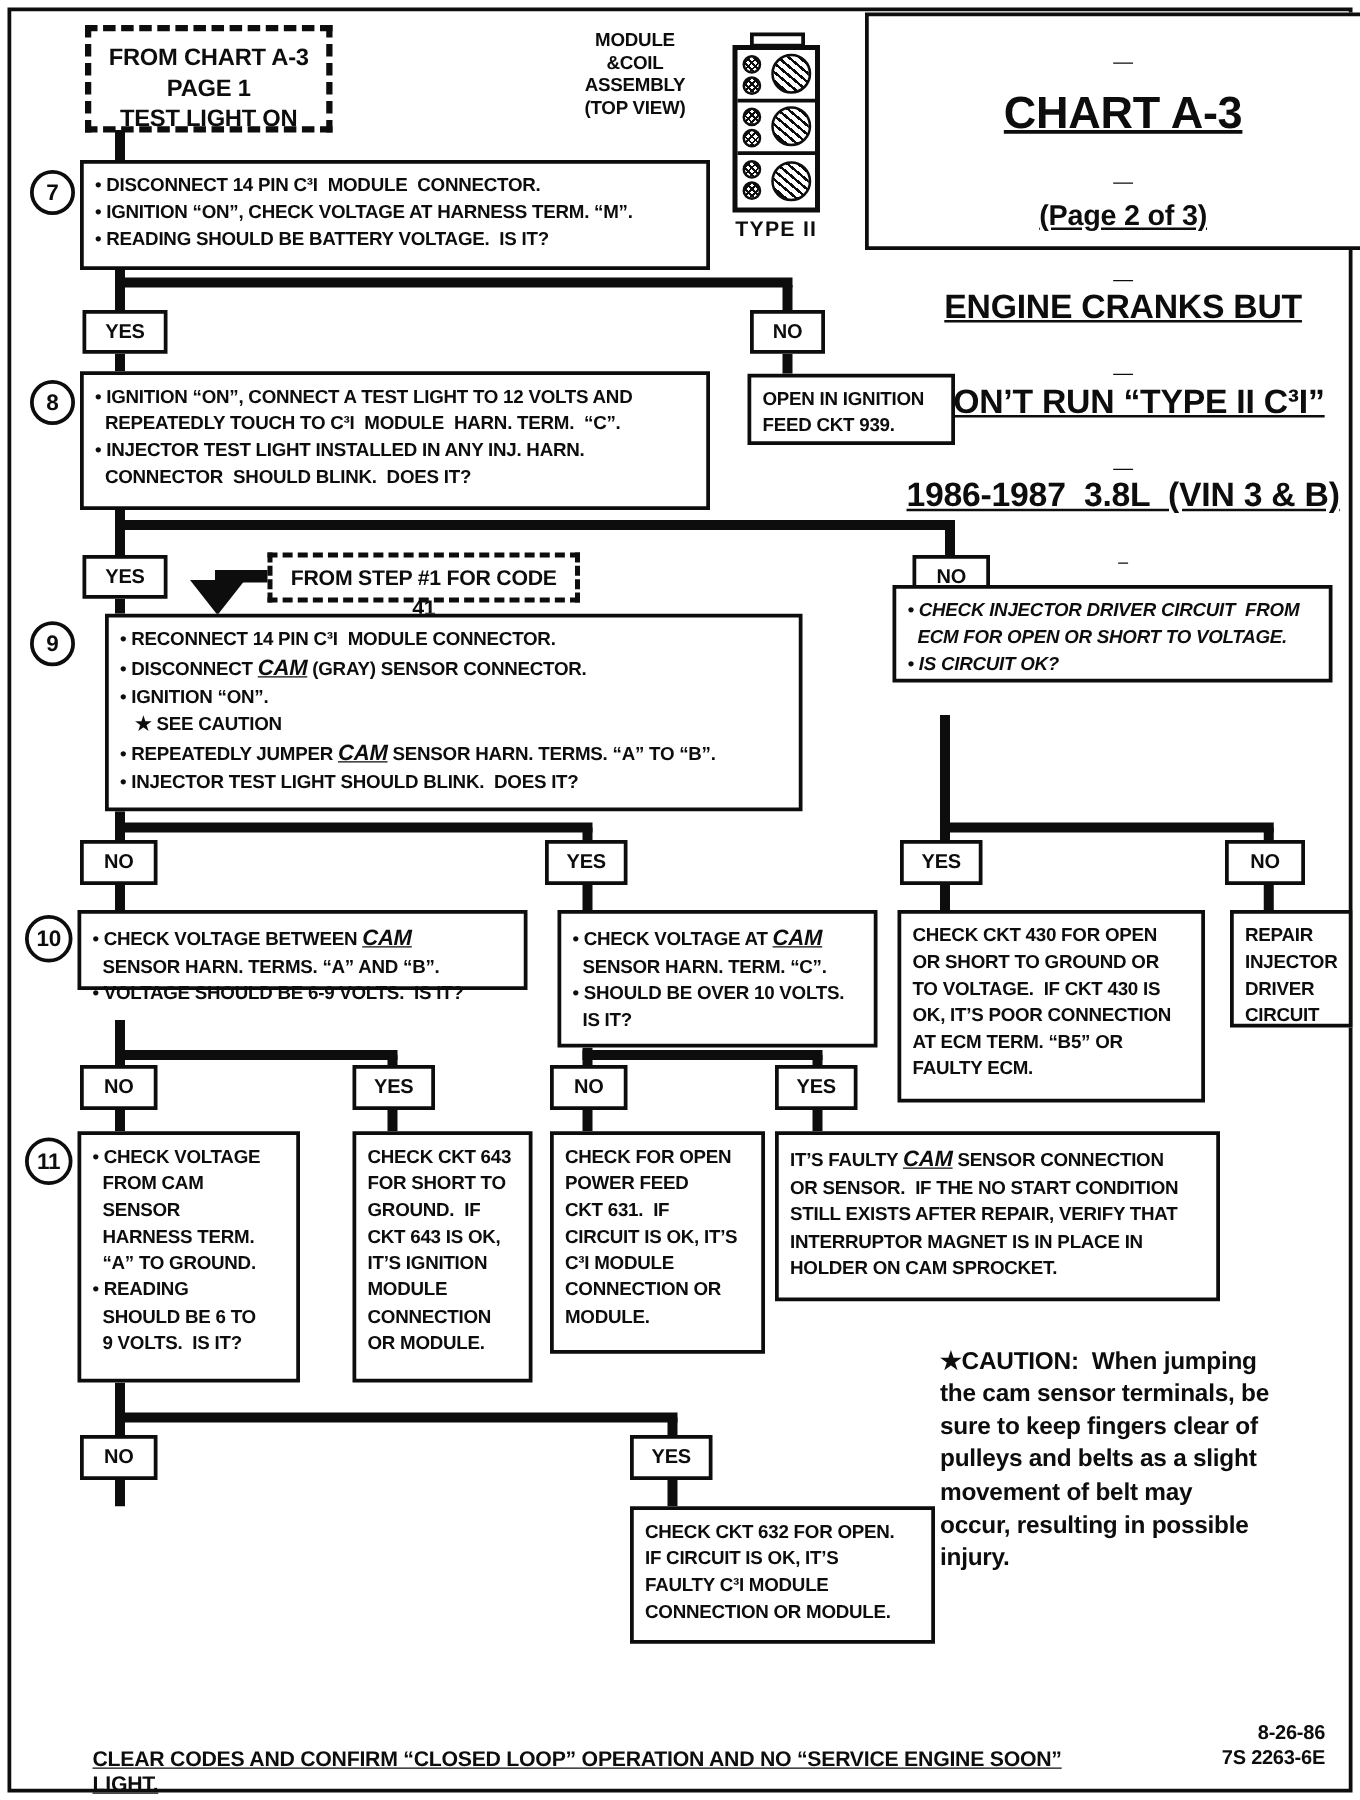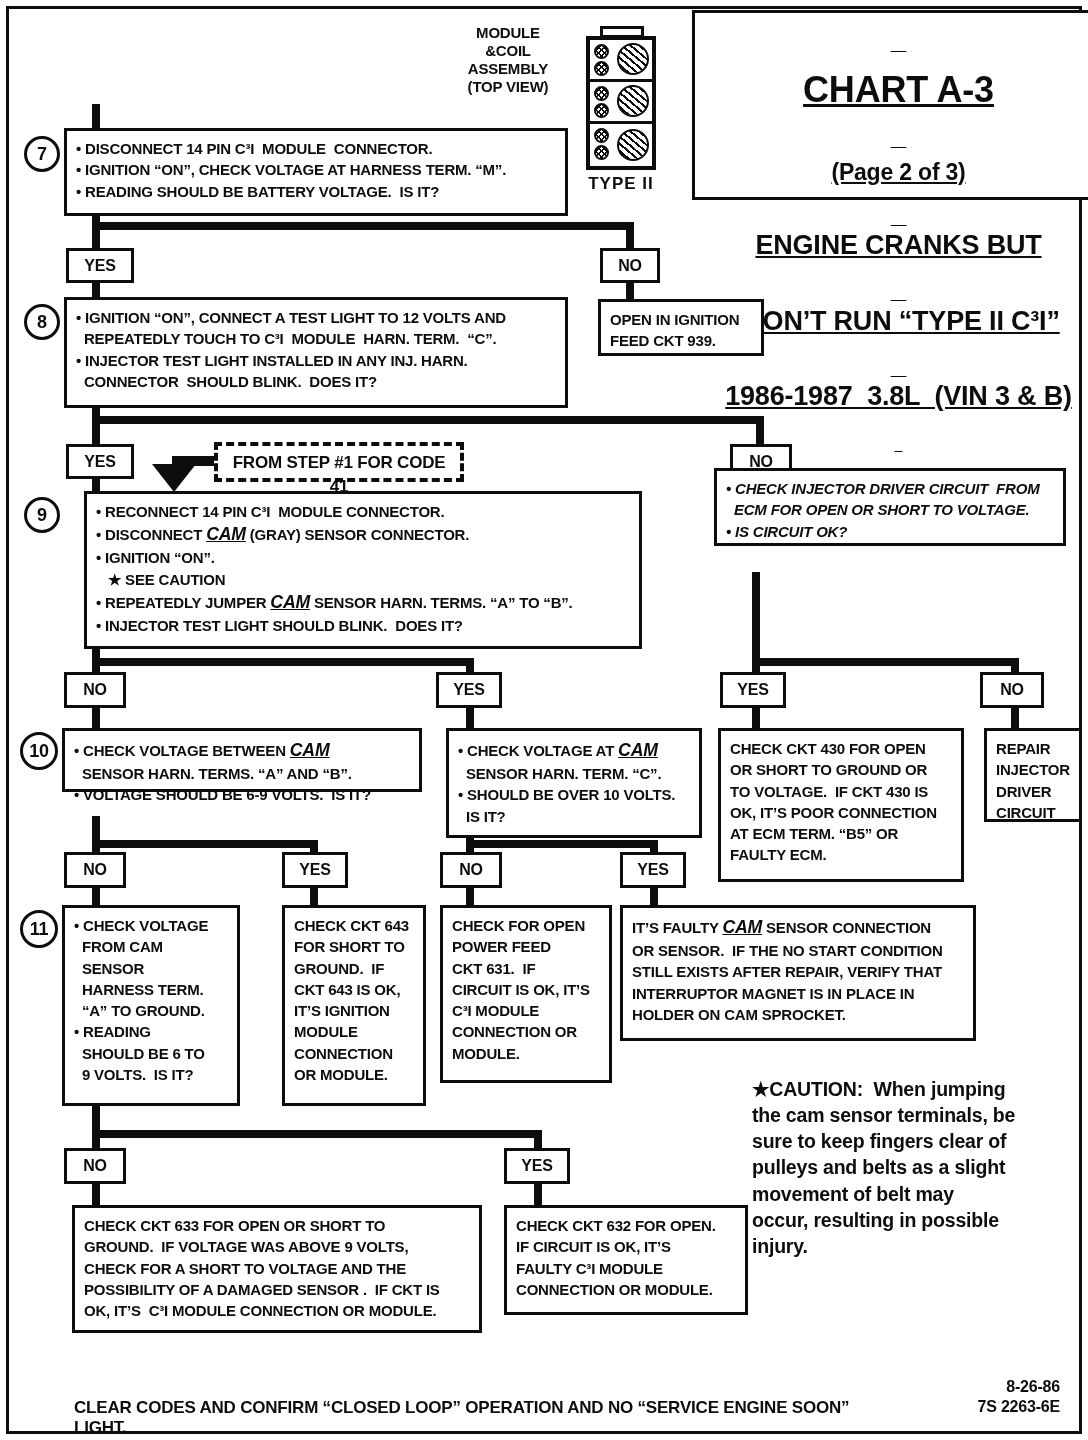--- a/index.html
+++ b/index.html
@@ -35,20 +35,23 @@
                  repeating-linear-gradient(-45deg,#0d0d0d 0 1.5px,transparent 1.5px 4px);}
   .bc{position:absolute;right:3px;top:50%;transform:translateY(-50%);width:32px;height:32px;border:2.5px solid #0d0d0d;border-radius:50%;box-sizing:border-box;
       background:repeating-linear-gradient(40deg,#0d0d0d 0 2px,transparent 2px 5.5px);}
 </style>
 </head>
 <body>
 
 <div class="page">
   <div class="pageborder"></div>
 
+  <div class="box dashed center" style="left:68px;top:20px;width:198px;height:86px;font-size:19px;line-height:1.3;padding-top:10px;">FROM CHART A-3
+PAGE 1
+TEST LIGHT ON</div>
 
   <div class="noborder center" style="position:absolute;left:450px;top:24px;width:116px;font-size:15px;line-height:1.2;white-space:pre-wrap;">MODULE
 &amp;COIL
 ASSEMBLY
 (TOP VIEW)</div>
 
   <div class="modtab"></div>
   <div class="mod">
     <div class="cell">
         <span class="sc" style="left:4px;top:4px;"></span>
@@ -208,26 +211,21 @@
 the cam sensor terminals, be
 sure to keep fingers clear of
 pulleys and belts as a slight
 movement of belt may
 occur, resulting in possible
 injury.</div>
 
   <div class="lbl" style="left:64px;top:1148px;width:62px;height:36px;">NO</div>
   <div class="lbl" style="left:504px;top:1148px;width:66px;height:36px;">YES</div>
 
-  <div class="box" style="left:72px;top:1205px;width:410px;height:128px;">CHECK CKT 633 FOR OPEN OR SHORT TO
-GROUND.  IF VOLTAGE WAS ABOVE 9 VOLTS,
-CHECK FOR A SHORT TO VOLTAGE AND THE
-POSSIBILITY OF A DAMAGED SENSOR .  IF CKT IS
-OK, IT’S  C³I MODULE CONNECTION OR MODULE.</div>
   <div class="box" style="left:504px;top:1205px;width:244px;height:110px;">CHECK CKT 632 FOR OPEN.
 IF CIRCUIT IS OK, IT’S
 FAULTY C³I MODULE
 CONNECTION OR MODULE.</div>
 
-  <div class="noborder" style="position:absolute;left:74px;top:1398px;width:800px;font-size:17px;">CLEAR CODES AND CONFIRM “CLOSED LOOP”  OPERATION AND NO “SERVICE ENGINE SOON” LIGHT.</div>
+  <div class="noborder" style="position:absolute;left:74px;top:1398px;width:800px;font-size:17px;text-decoration:underline;">CLEAR CODES AND CONFIRM “CLOSED LOOP”  OPERATION AND NO “SERVICE ENGINE SOON” LIGHT.</div>
   <div class="noborder" style="position:absolute;left:930px;top:1378px;width:130px;text-align:right;font-size:16px;">8-26-86</div>
   <div class="noborder" style="position:absolute;left:930px;top:1398px;width:130px;text-align:right;font-size:16px;">7S 2263-6E</div>
 </div>
 
 </body></html>

